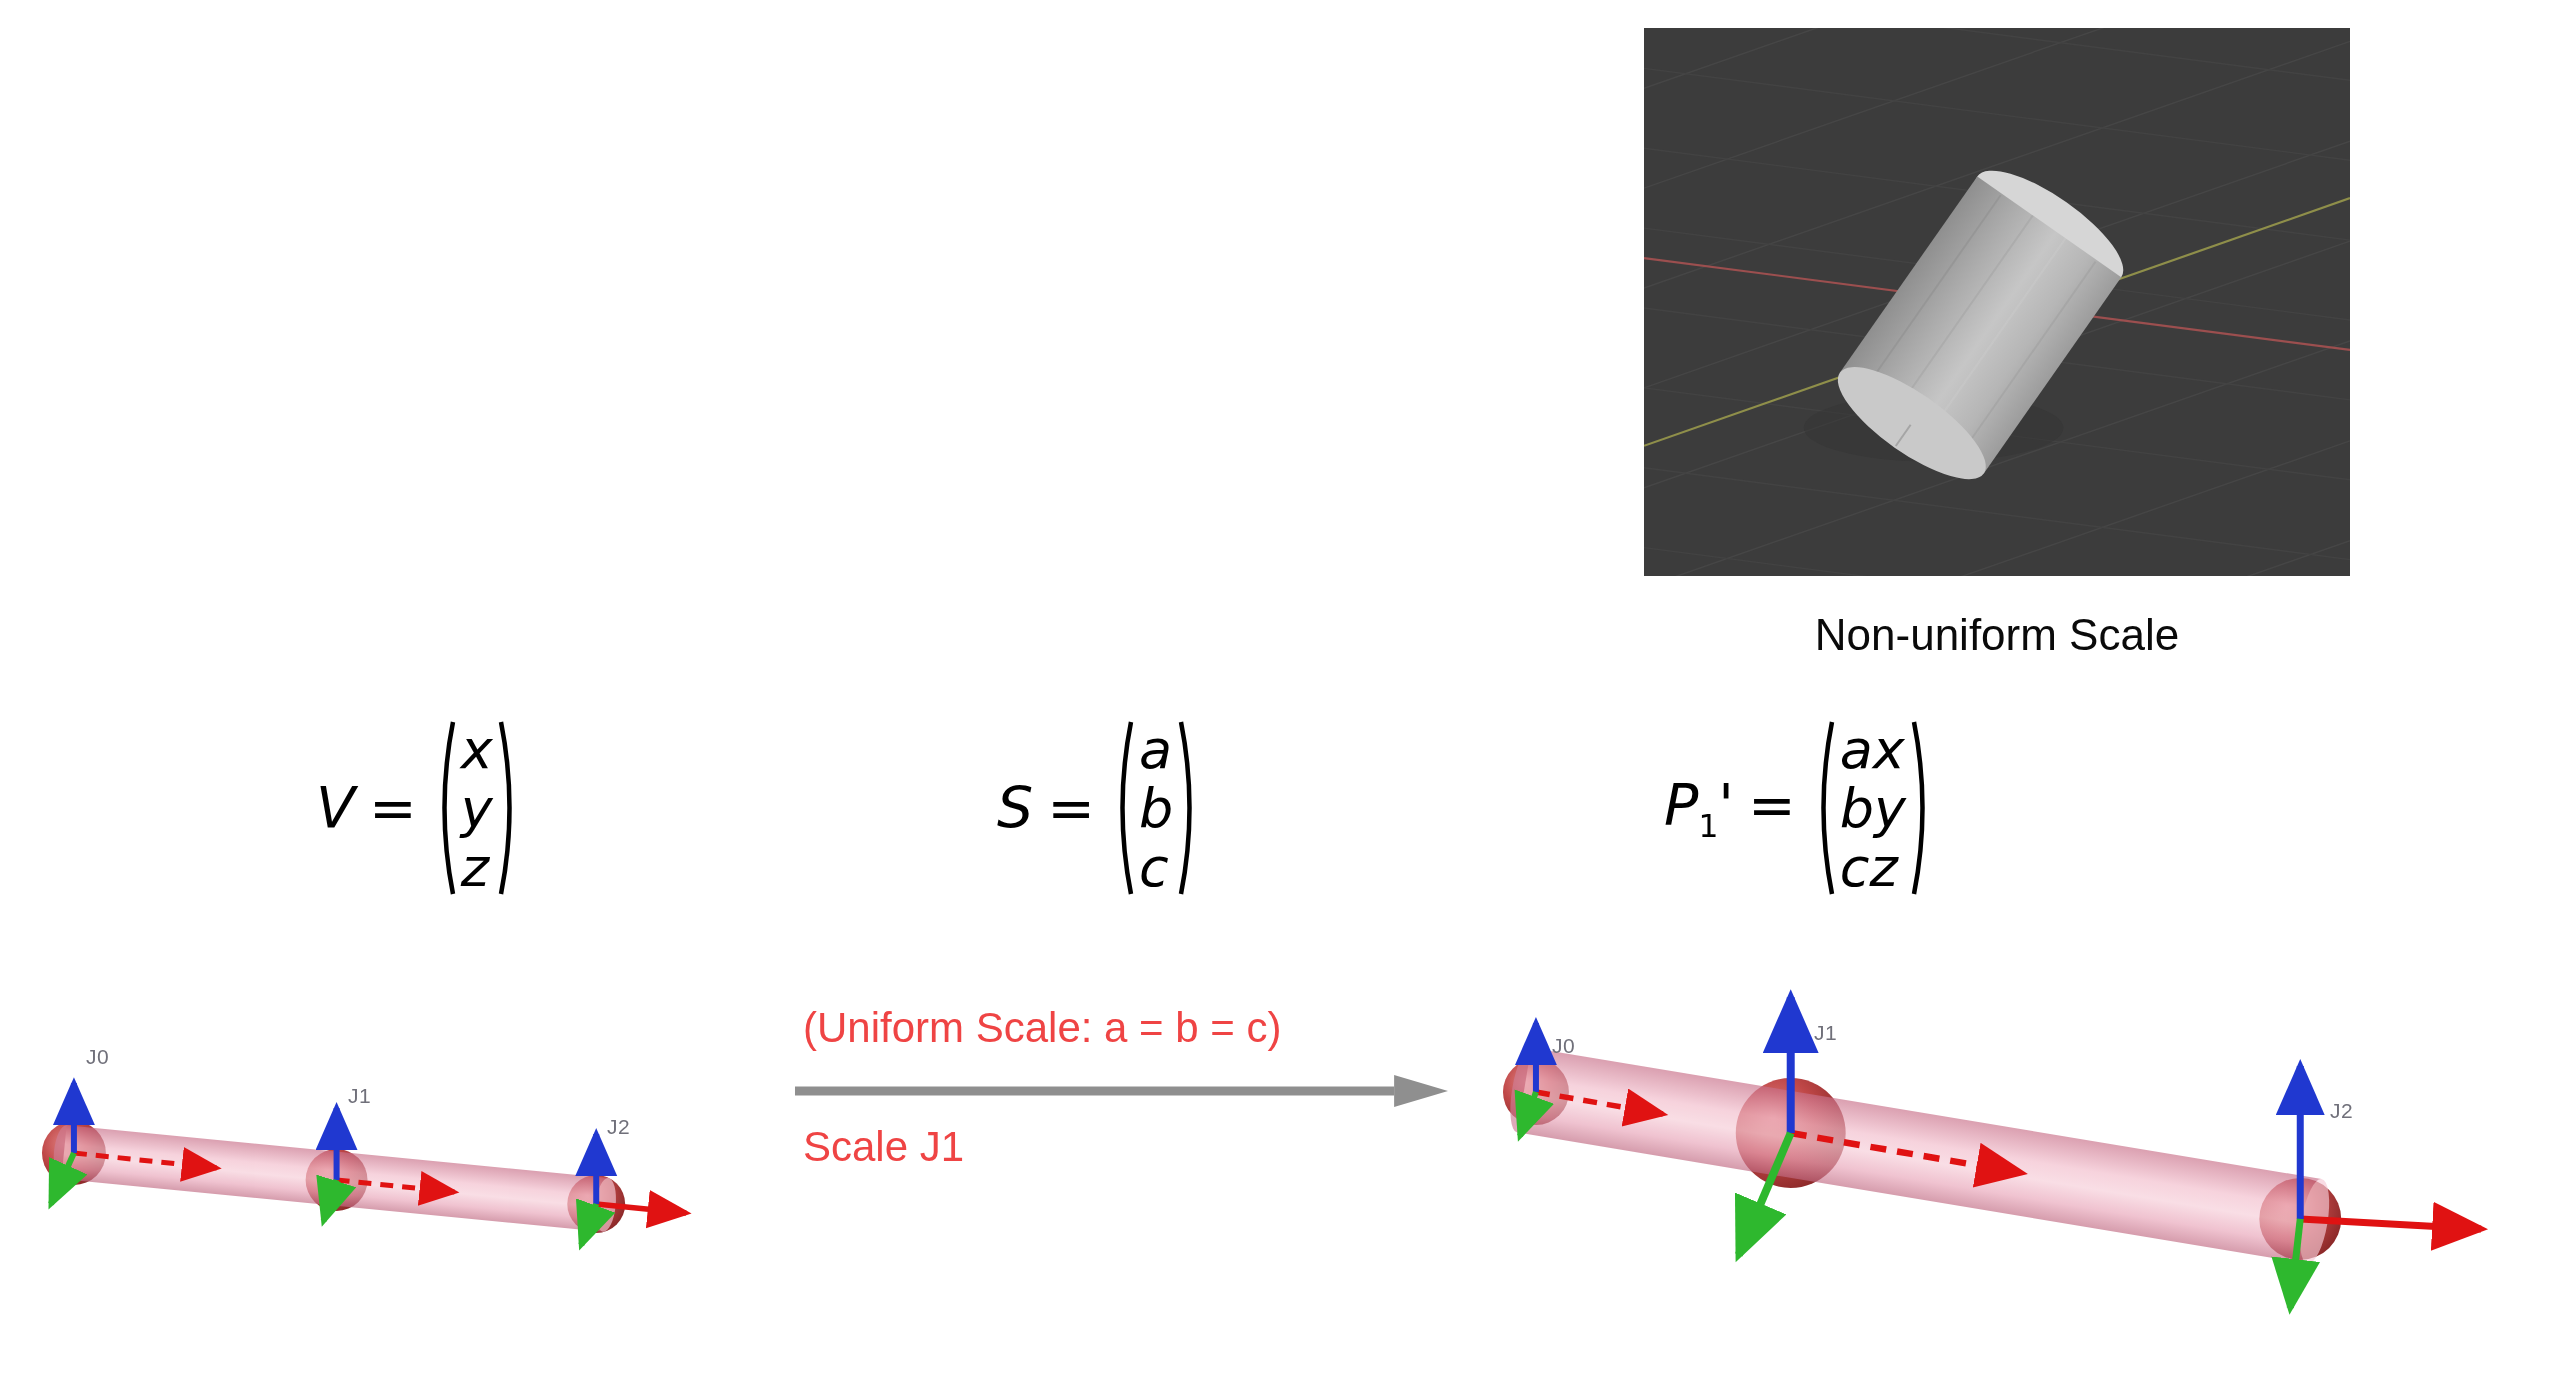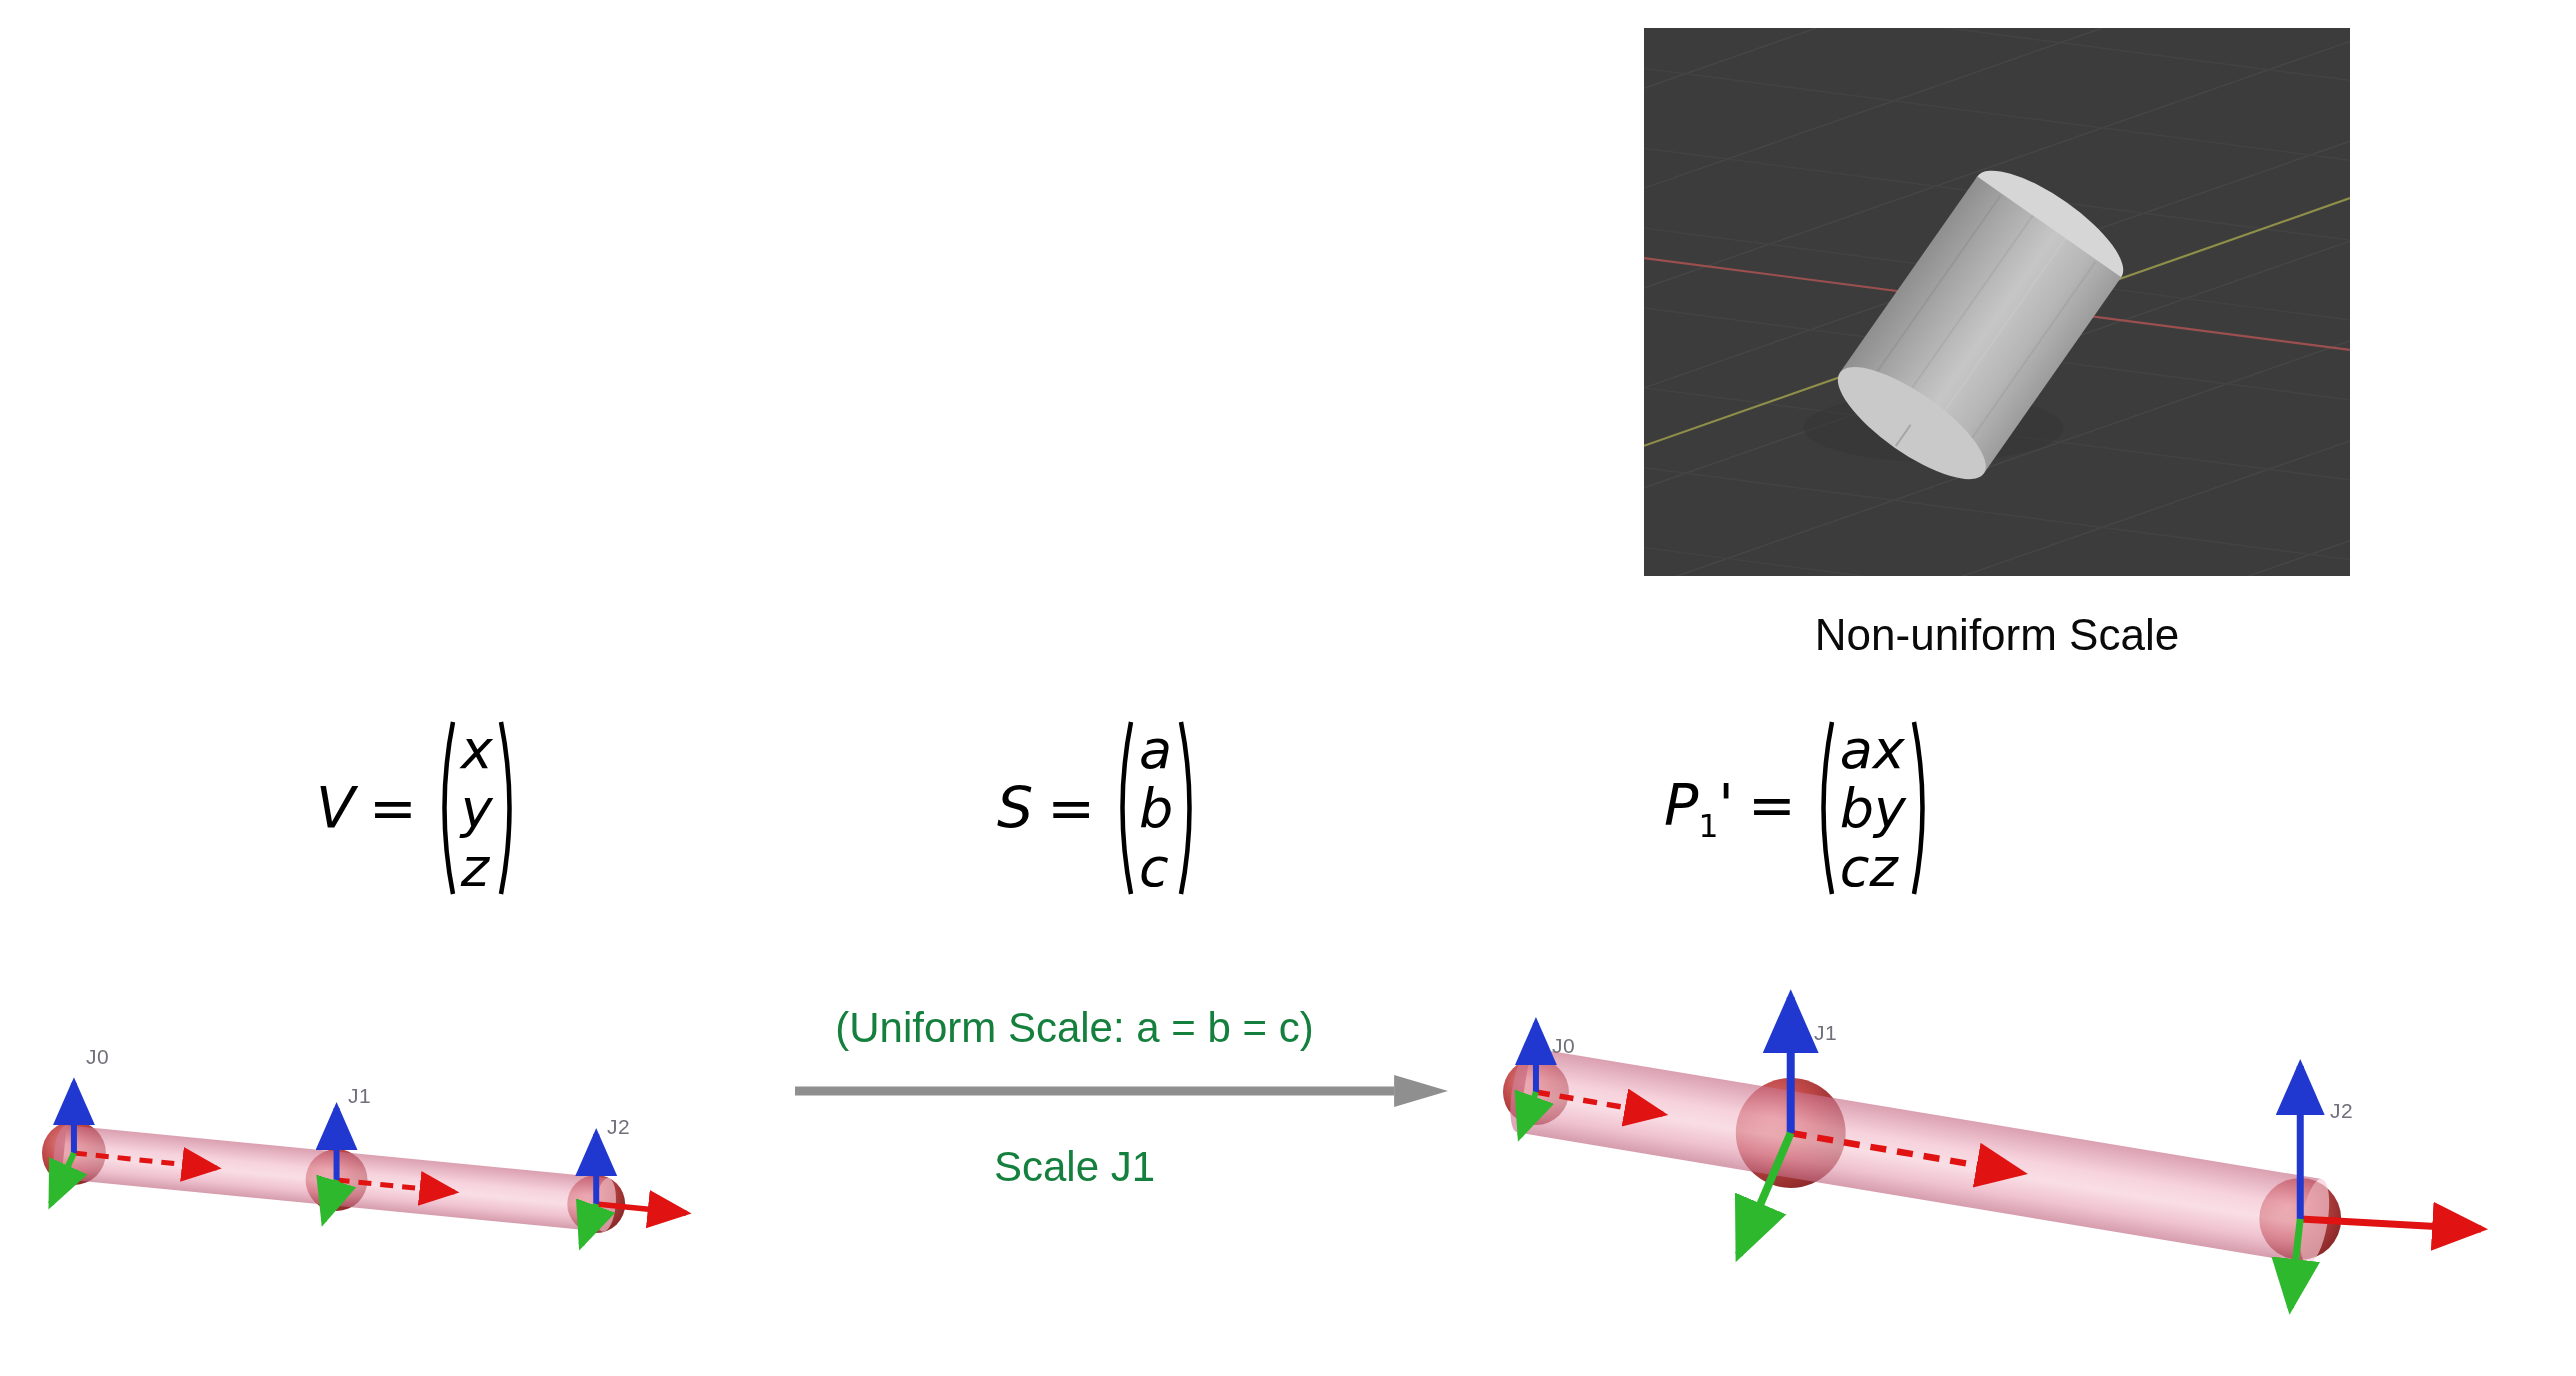--- a/index.html
+++ b/index.html
@@ -24,22 +24,22 @@
     font-size:57px; color:#000;
   }
   .formula .lhs { margin-right:16px; white-space:nowrap; }
   .formula .lhs sub { font-size:0.55em; font-style:normal; }
   .formula .eq { font-style:normal; margin-left:14px; }
   .formula .col { display:flex; flex-direction:column; justify-content:center; padding:0 4px; }
   .formula .row { line-height:59px; font-size:54px; }
   .paren { display:block; }
   
   .transition-text {
-    position:absolute; left:735px; width:679px; text-align:center;
-    font-size:42px; color:#15803d;
+    position:absolute; left:803px; width:679px; 
+    font-size:42px; color:#ef4444;
   }
   .transition-arrow { position:absolute; left:789px; top:1071px; }
   
   .joint-label {
     position:absolute; font-size:21px; color:var(--label-gray, #70707a);
     letter-spacing:0.5px;
   }
   .arm-svg { position:absolute; }
 </style>
 </head>
@@ -137,21 +137,21 @@
     <svg class="paren" width="24" height="182" viewBox="0 0 24 182">
         <path d="M4 5 Q21 91 4 177" stroke="#000" stroke-width="4.5" fill="none"></path>
       </svg>
   </div>
 
   <div class="transition-text" style="top:1004px;">(Uniform Scale: a = b = c)</div>
   <svg class="transition-arrow" width="669" height="40" viewBox="0 0 670 40">
     <line x1="6" y1="20" x2="606" y2="20" stroke="#8f8f8f" stroke-width="9"></line>
     <polygon points="606,4 660,20 606,36" fill="#8f8f8f"></polygon>
   </svg>
-  <div class="transition-text" style="top:1123px;margin-top:20px;">Scale J1</div>
+  <div class="transition-text" style="top:1123px;">Scale J1</div>
 
   <svg class="arm-svg" style="left:20px; top:1009px;" width="739" height="330" viewBox="0 0 740 330">
     <defs>
       <radialGradient id="sphL" cx="0.35" cy="0.35" r="0.8">
         <stop offset="0" stop-color="#e08080"></stop>
         <stop offset="0.45" stop-color="#c04848"></stop>
         <stop offset="1" stop-color="#7e2020"></stop>
       </radialGradient>
       <linearGradient id="boneL" x1="0" y1="0" x2="0" y2="1">
         <stop offset="0" stop-color="#c86f88"></stop>

